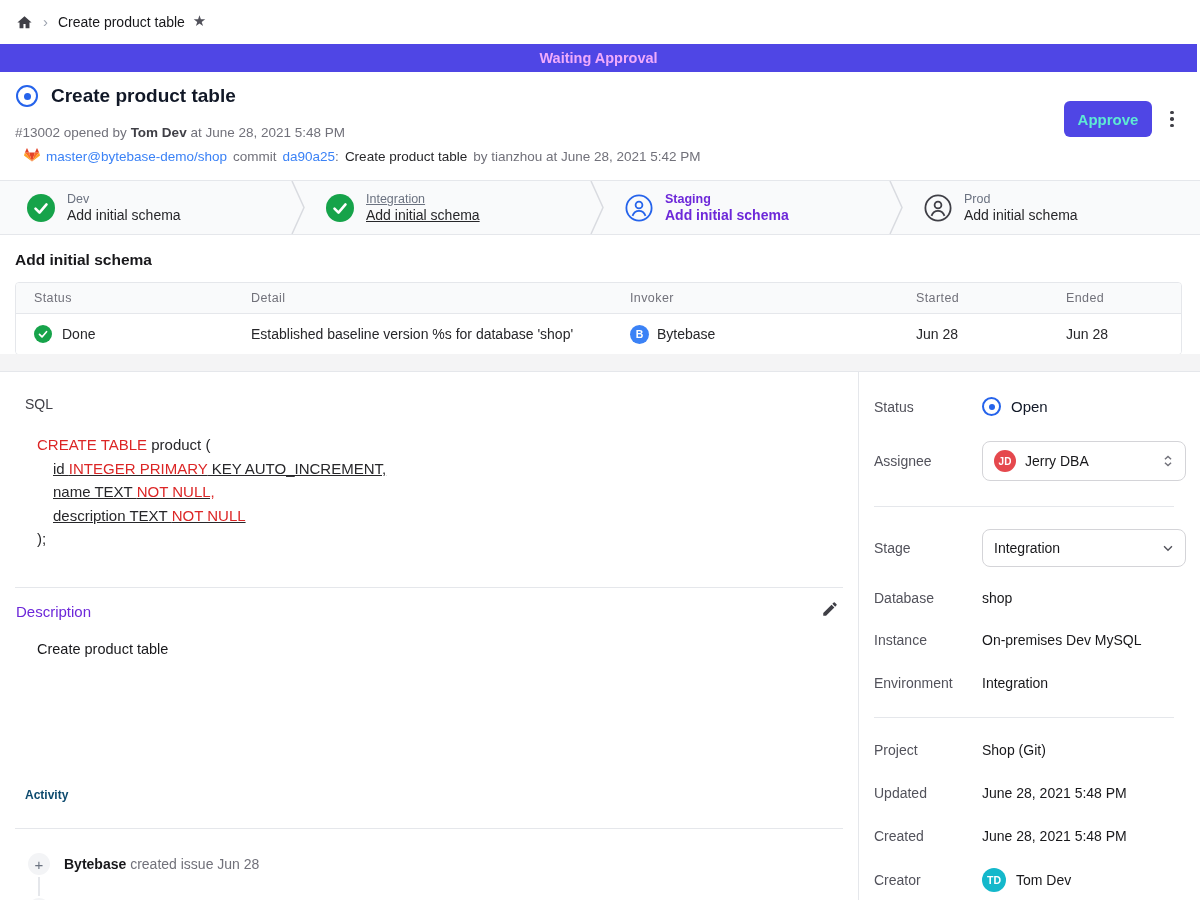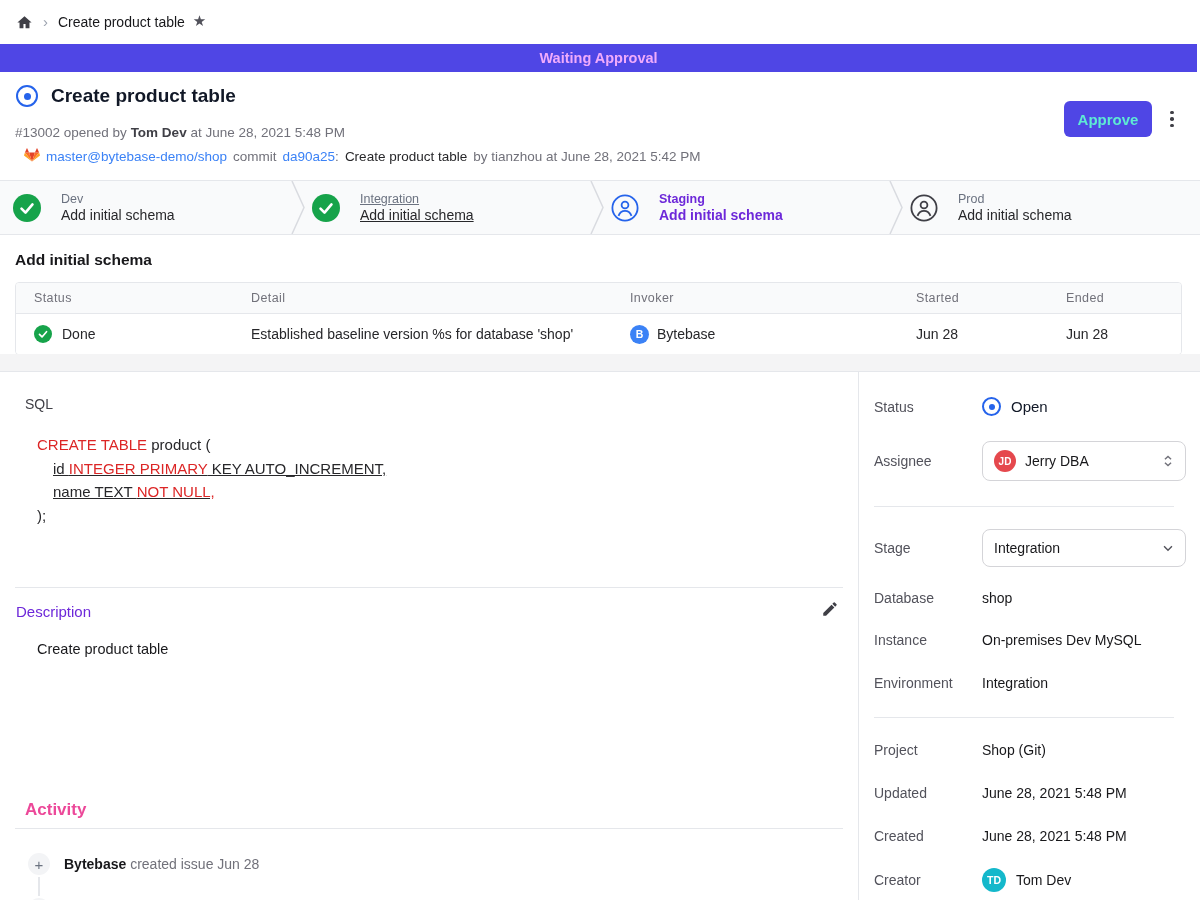--- a/index.html
+++ b/index.html
@@ -26,21 +26,21 @@
   .meta-row .dark { color:#3f3f46; font-weight:600; }
   .vcs-row { position:absolute; top:76px; left:24px; display:flex; align-items:center; gap:6px; font-size:13.5px; color:#71717a; }
   .vcs-row a { color:#3b82f6; text-decoration:none; }
   .vcs-row .msg { color:#27272a; font-weight:500; }
   .approve-btn { position:absolute; left:1064px; top:29px; width:88px; height:36px; background:#4f46e5; color:#5eead4; border:none; border-radius:6px; font-size:15px; font-weight:600; font-family:"Liberation Sans", sans-serif; cursor:pointer; }
   .kebab { position:absolute; left:1163px; top:33px; width:18px; height:28px; display:flex; flex-direction:column; align-items:center; justify-content:center; gap:3px; cursor:pointer; background:none; border:none; }
   .kebab i { width:3.5px; height:3.5px; border-radius:50%; background:#3f3f46; }
 
   
   .pipeline { position:absolute; top:180px; left:0; width:1200px; height:55px; background:#f9fafb; border-top:1px solid #e5e7eb; border-bottom:1px solid #e5e7eb; display:flex; }
-  .stage { width:299px; display:flex; align-items:center; padding-left:13px; gap:20px; }
+  .stage { width:299px; display:flex; align-items:center; padding-left:27px; gap:12px; }
   .stage .labels { display:flex; flex-direction:column; gap:1px; }
   .stage .env { font-size:12.5px; color:#6b7280; }
   .stage .task { font-size:14px; color:#27272a; }
   .stage.linked .env, .stage.linked .task { text-decoration:underline; }
   .stage.active .env, .stage.active .task { color:#6d28d9; font-weight:700; }
   .stage-sep { position:absolute; top:0; height:53px; }
   .icon28 { width:28px; height:28px; flex:none; }
 
   
   .task-title { position:absolute; top:251px; left:15px; font-size:15.5px; font-weight:600; color:#18181b; }
@@ -62,21 +62,21 @@
   .side-pane { position:absolute; top:371px; left:858px; width:342px; height:529px; background:#fff; border-top:1px solid #e5e7eb; border-left:1px solid #e5e7eb; }
 
   .sql-label { position:absolute; top:24px; left:25px; font-size:14px; color:#3f3f46; }
   .sql-code { position:absolute; top:61px; left:37px; font-size:15px; line-height:23.5px; color:#27272a; }
   .sql-line.indent { padding-left:16px;text-decoration:underline; }
   .sql-code .kw { color:#dc2626; }
   .divider-h { position:absolute; left:15px; width:828px; border-top:1px solid #e5e7eb; }
   .desc-label { position:absolute; top:231px; left:16px; font-size:15px; color:#6d28d9; }
   .edit-pencil { position:absolute; top:228px; left:820px; width:20px; height:20px; background:none; border:none; cursor:pointer; padding:0; }
   .desc-text { position:absolute; top:269px; left:37px; font-size:14.5px; color:#18181b; }
-  .activity-title { position:absolute; top:428px; left:25px; font-size:17px; font-weight:700; color:#ec4899; }
+  .activity-title { position:absolute; top:416px; left:25px; font-size:12px; font-weight:700; color:#0c4a6e; }
   .activity-item { position:absolute; top:481px; left:28px; display:flex; align-items:center; gap:14px; }
   .plus-circle { width:22px; height:22px; border-radius:50%; background:#f3f4f6; color:#6b7280; display:flex; align-items:center; justify-content:center; font-size:15px; flex:none; }
   .activity-text { font-size:14px; color:#71717a; }
   .activity-text .actor { color:#18181b; font-weight:600; }
   .activity-connector { position:absolute; left:38px; top:505px; width:1.5px; height:19px; background:#e5e7eb; }
   .activity-next { position:absolute; left:28px; top:526px; width:22px; height:22px; border-radius:50%; background:#f3f4f6; }
 
   
   .srow { position:absolute; left:15px; width:312px; display:flex; align-items:center; }
   .slabel { width:108px; flex:none; font-size:14px; color:#52525b; }
@@ -233,20 +233,21 @@
   </div>
 
   <div class="gray-band"></div>
 
   <div class="main-pane">
     <div class="sql-label">SQL</div>
     <div class="sql-code">
         <div class="sql-line"><span class="kw">CREATE TABLE</span><span class="pl"> product (</span></div>
         <div class="sql-line indent"><span class="pl">id </span><span class="kw">INTEGER PRIMARY</span><span class="pl"> KEY AUTO_INCREMENT,</span></div>
         <div class="sql-line indent"><span class="pl">name TEXT </span><span class="kw">NOT NULL,</span></div>
+        <div class="sql-line indent"><span class="pl">description TEXT </span><span class="kw">NOT NULL</span></div>
         <div class="sql-line"><span class="pl">);</span></div>
       </div>
     <div class="divider-h" style="top:215px;"></div>
     <div class="desc-label">Description</div>
     <button class="edit-pencil">
       <svg width="18" height="18" viewBox="0 0 24 24" fill="#3f3f46">
           <path d="M3 17.25V21h3.75L17.8 9.94l-3.75-3.75L3 17.25zM20.7 7.04c.39-.39.39-1.02 0-1.41l-2.34-2.34a.996.996 0 0 0-1.41 0l-1.83 1.83 3.75 3.75 1.83-1.83z"></path>
         </svg>
     </button>
     <div class="desc-text">Create product table</div>

